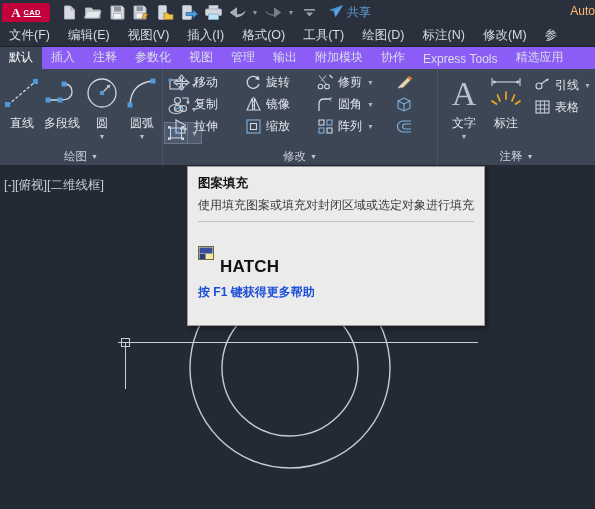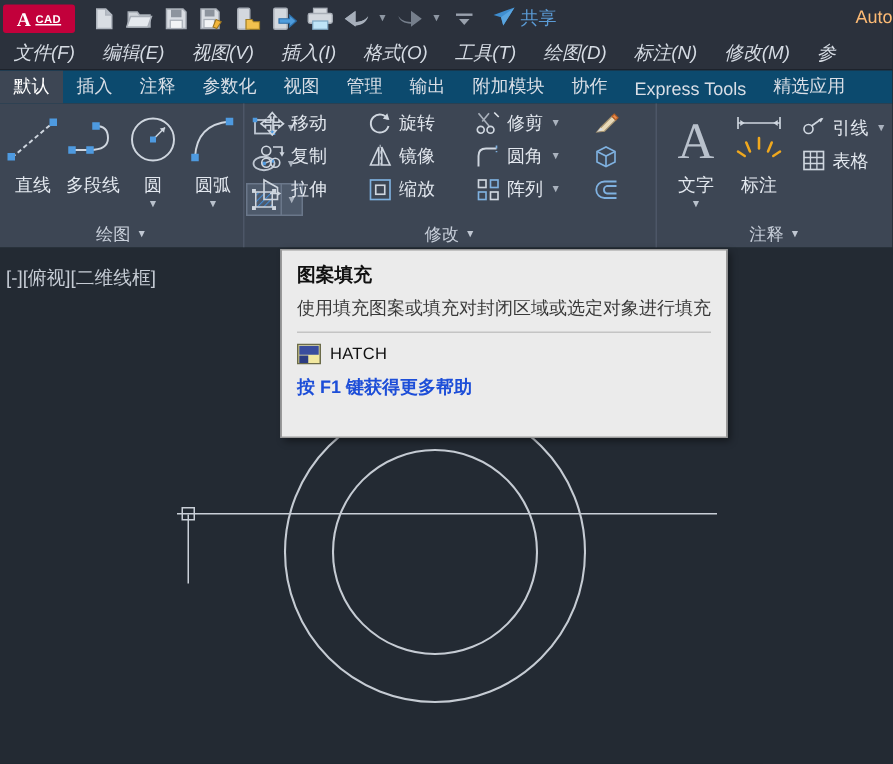--- a/index.html
+++ b/index.html
@@ -53,31 +53,30 @@
     color: #fdba74; font-size: 12px; white-space: nowrap;
   }
 
   
   .menubar {
     position: absolute; left: 0; top: 24px; width: 595px; height: 23px;
     background: #2b313c;
     display: flex; align-items: center;
     border-bottom: 1px solid #1d222b;
     overflow: hidden;
-    font-style: italic;
   }
   .menuitem {
     color: #d6dce4; font-size: 12.5px;
     padding: 2px 9px; white-space: nowrap;
   }
 
   
   .ribtabs {
     position: absolute; left: 0; top: 47px; width: 595px; height: 22px;
-    background: #0c4a6e;
+    background: #8b5cf6;
     display: flex; align-items: flex-end;
     overflow: hidden;
   }
   .ribtab {
     color: #d9dee6; font-size: 12px; padding: 2px 9px 3px 9px;
     white-space: nowrap;
   }
   .ribtab.active {
     background: #3d4654; color: #ffffff;
     border-top: 1px solid #5a6personally;
@@ -164,21 +163,21 @@
     position: absolute; left: 187px; top: 166px; width: 298px;
     background: #ebebeb;
     border: 1px solid #9a9a9a;
     box-shadow: 2px 2px 5px rgba(0,0,0,.45);
     padding: 8px 10px 24px 10px;
   }
   .tt-title { color: #111; font-size: 12.5px; font-weight: bold; margin-bottom: 6px; }
   .tt-desc { color: #3a3a3a; font-size: 12px; line-height: 15px; }
   .tt-sep { height: 1px; background: #c4c4c4; margin: 8px 0 7px 0; }
   .tt-cmdrow { display: flex; align-items: center; gap: 6px; margin-bottom: 7px; }
-  .tt-cmd { color: #111; font-size: 11px; font-weight: normal; letter-spacing: .2px; }
+  .tt-cmd { color: #111; font-size: 17px; font-weight: bold; letter-spacing: .2px; margin-top: 28px; }
   .tt-help { color: #1d4ed8; font-size: 12px; font-weight: bold; }
 
   svg { display: block; }
 </style>
 </head>
 <body>
 
 <div id="app">
 
   <div class="titlebar">

